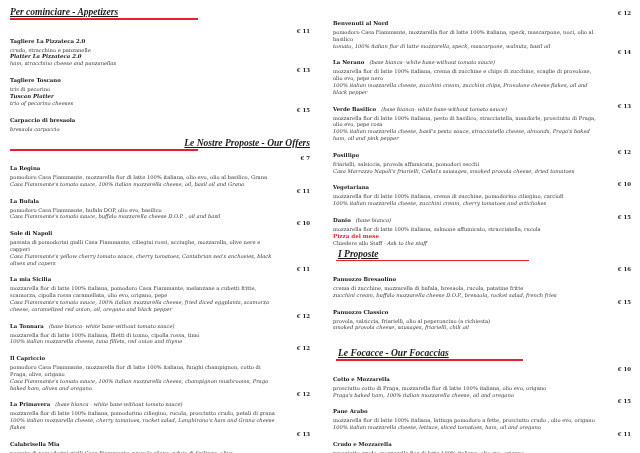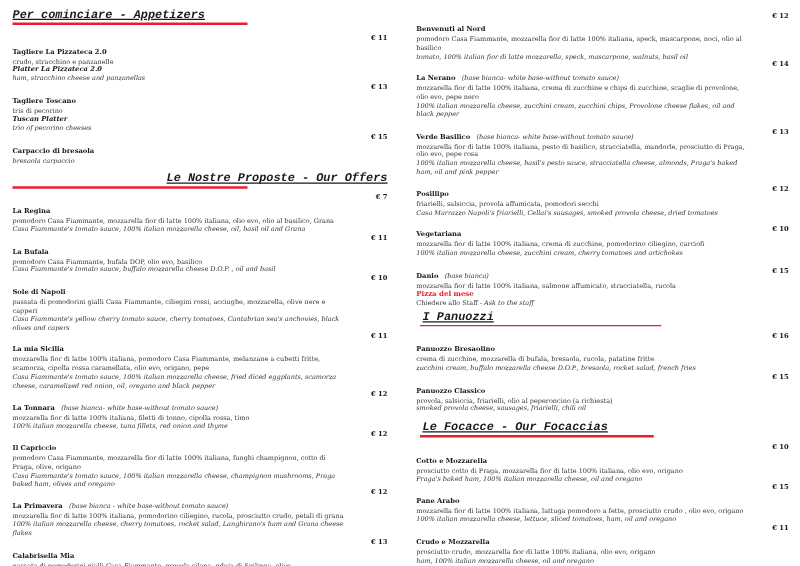--- a/index.html
+++ b/index.html
@@ -2,21 +2,21 @@
 <html><head>
 <meta charset="utf-8">
 <style>
   html, body { margin:0; padding:0; background:#ffffff; }
   body { width:640px; height:453px; overflow:hidden; position:relative;
          font-family:"DejaVu Serif", serif; color:#1a1a1a; }
   .col { position:absolute; top:0; }
   .col-left { left:10px; width:300px; }
   .col-right { left:333px; width:298px; }
   .section-head { position:relative; margin-bottom:2px; }
-  .section-title { font-family:Liberation Mono, monospace; font-weight:bold; font-style:italic;
+  .section-title { font-family:Liberation Serif, serif; font-weight:bold; font-style:italic;
                    font-size:9.5px; text-decoration:underline; color:#1a1a1a; display:block; line-height:12px; }
   .section-rule { height:1.5px; background:#e8202e; margin-top:0px; }
   .item { position:relative; padding-right:34px; }
   .item-name { font-weight:bold; font-size:5.4px; line-height:7px; display:inline; }
   .item-note { font-style:italic; font-size:5.2px; line-height:7px; display:inline; color:#333; }
   .item-price { position:absolute; right:0; top:0; font-weight:bold; font-size:5.4px; line-height:7px; }
   .item-desc { font-size:5.2px; line-height:6.8px; color:#333; }
   .item-en { font-style:italic; font-size:5.2px; line-height:6.8px; color:#333; }
   .item-en-title { font-weight:bold; font-style:italic; font-size:5.4px; line-height:7px; }
   .special-name { color:#e8202e; font-weight:bold; font-size:5.6px; line-height:7px; }
@@ -151,39 +151,39 @@
     <span class="item-note">(base bianca)</span>
     <span class="item-price" style="top:7px">€ 15</span>
     <div class="item-desc">mozzarella fior di latte 100% italiana, salmone affumicato, stracciatella, rucola</div>
   </div>
   <div class="item">
     <div class="special-name">Pizza del mese</div>
     <div class="item-desc"><span>Chiedere allo Staff - </span><i>Ask to the staff</i></div>
   </div>
 
   <div class="section-head" style="margin-top:1px; margin-left:5px;">
-    <span class="section-title">I Panuozzi</span>
+    <span class="section-title">I Proposte</span>
     <div class="section-rule" style="width:193px; margin-left:-2px;"></div>
   </div>
   <div style="height:3px"></div>
 
   <div class="item">
     <span class="item-name">Panuozzo Bresaolino</span>
     <span class="item-price">€ 16</span>
     <div class="item-desc">crema di zucchine, mozzarella di bufala, bresaola, rucola, patatine fritte</div>
     <div class="item-en">zucchini cream, buffalo mozzarella cheese D.O.P., bresaola, rocket salad, french fries</div>
   </div>
   <div class="item">
     <span class="item-name">Panuozzo Classico</span>
     <span class="item-price">€ 15</span>
     <div class="item-desc">provola, salsiccia, friarielli, olio al peperoncino (a richiesta)</div>
     <div class="item-en">smoked provola cheese, sausages, friarielli, chili oil</div>
   </div>
 
-  <div class="section-head" style="margin-top:5px; margin-left:5px;">
+  <div class="section-head" style="margin-top:16px; margin-left:5px;">
     <span class="section-title">Le Focacce - Our Focaccias</span>
     <div class="section-rule" style="width:187px; margin-left:-2px;"></div>
   </div>
   <div style="height:3px"></div>
 
   <div class="item">
     <span class="item-name">Cotto e Mozzarella</span>
     <span class="item-price">€ 10</span>
     <div class="item-desc">prosciutto cotto di Praga, mozzarella fior di latte 100% italiana, olio evo, origano</div>
     <div class="item-en">Praga's baked ham, 100% italian mozzarella cheese, oil and oregano</div>

